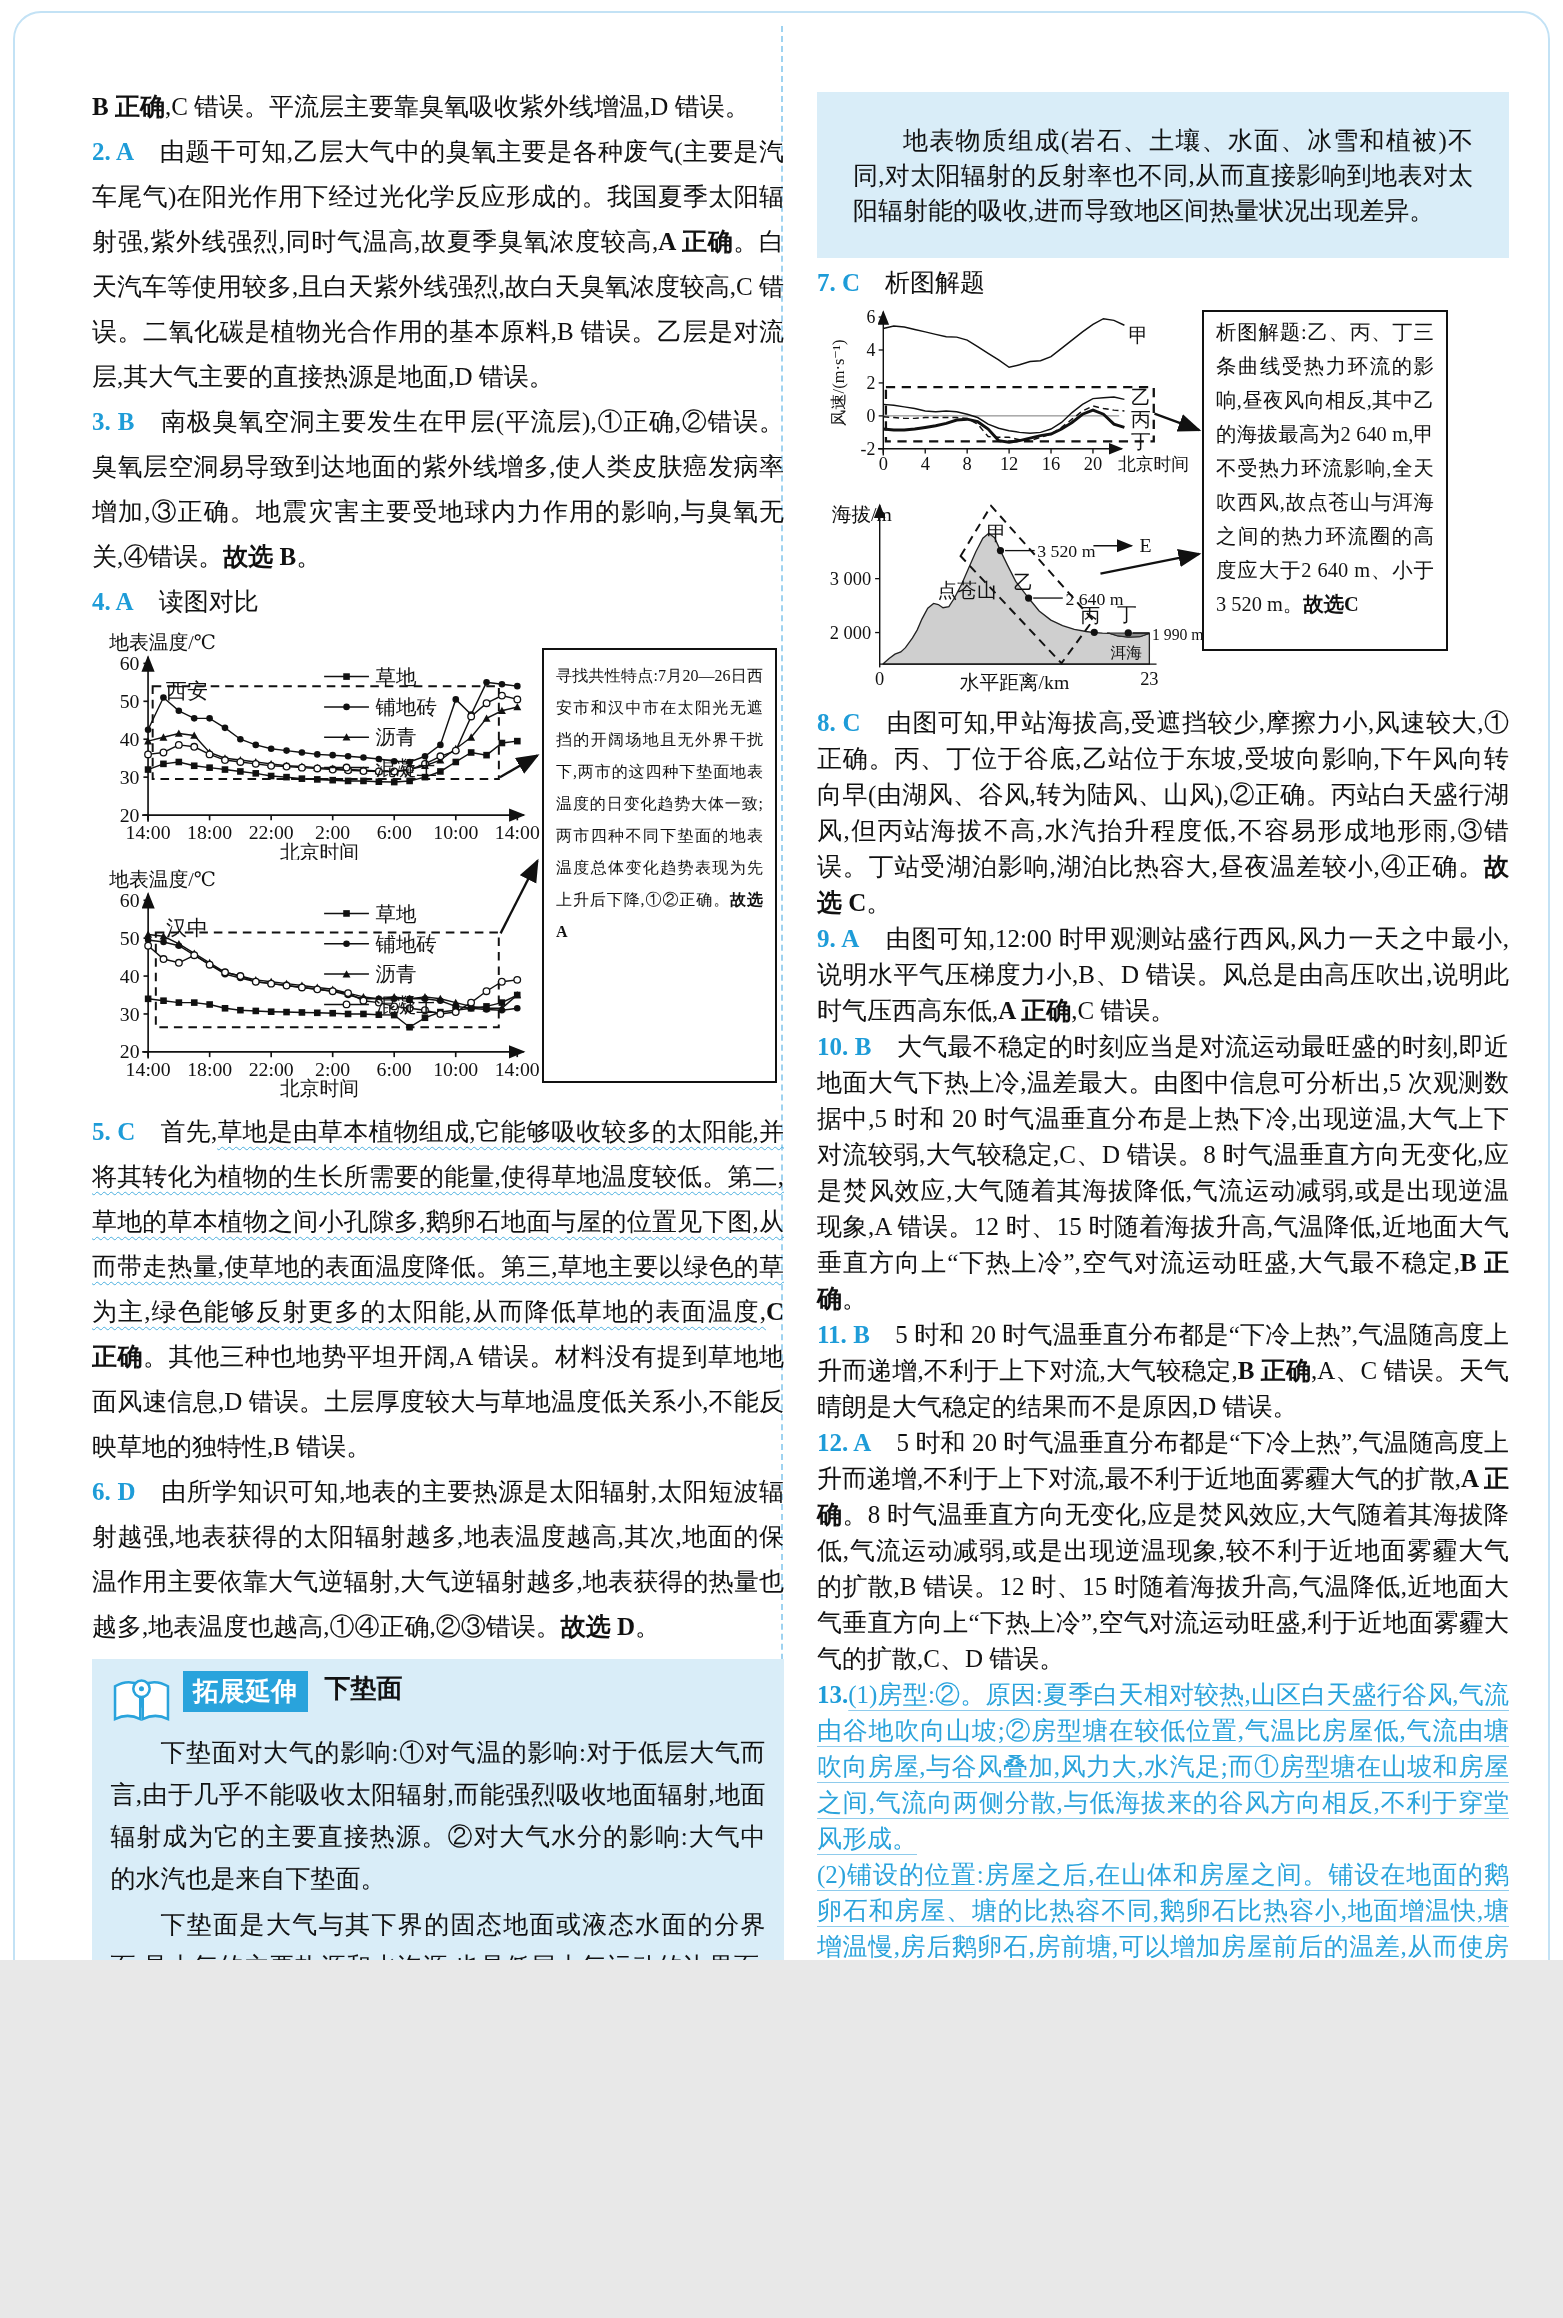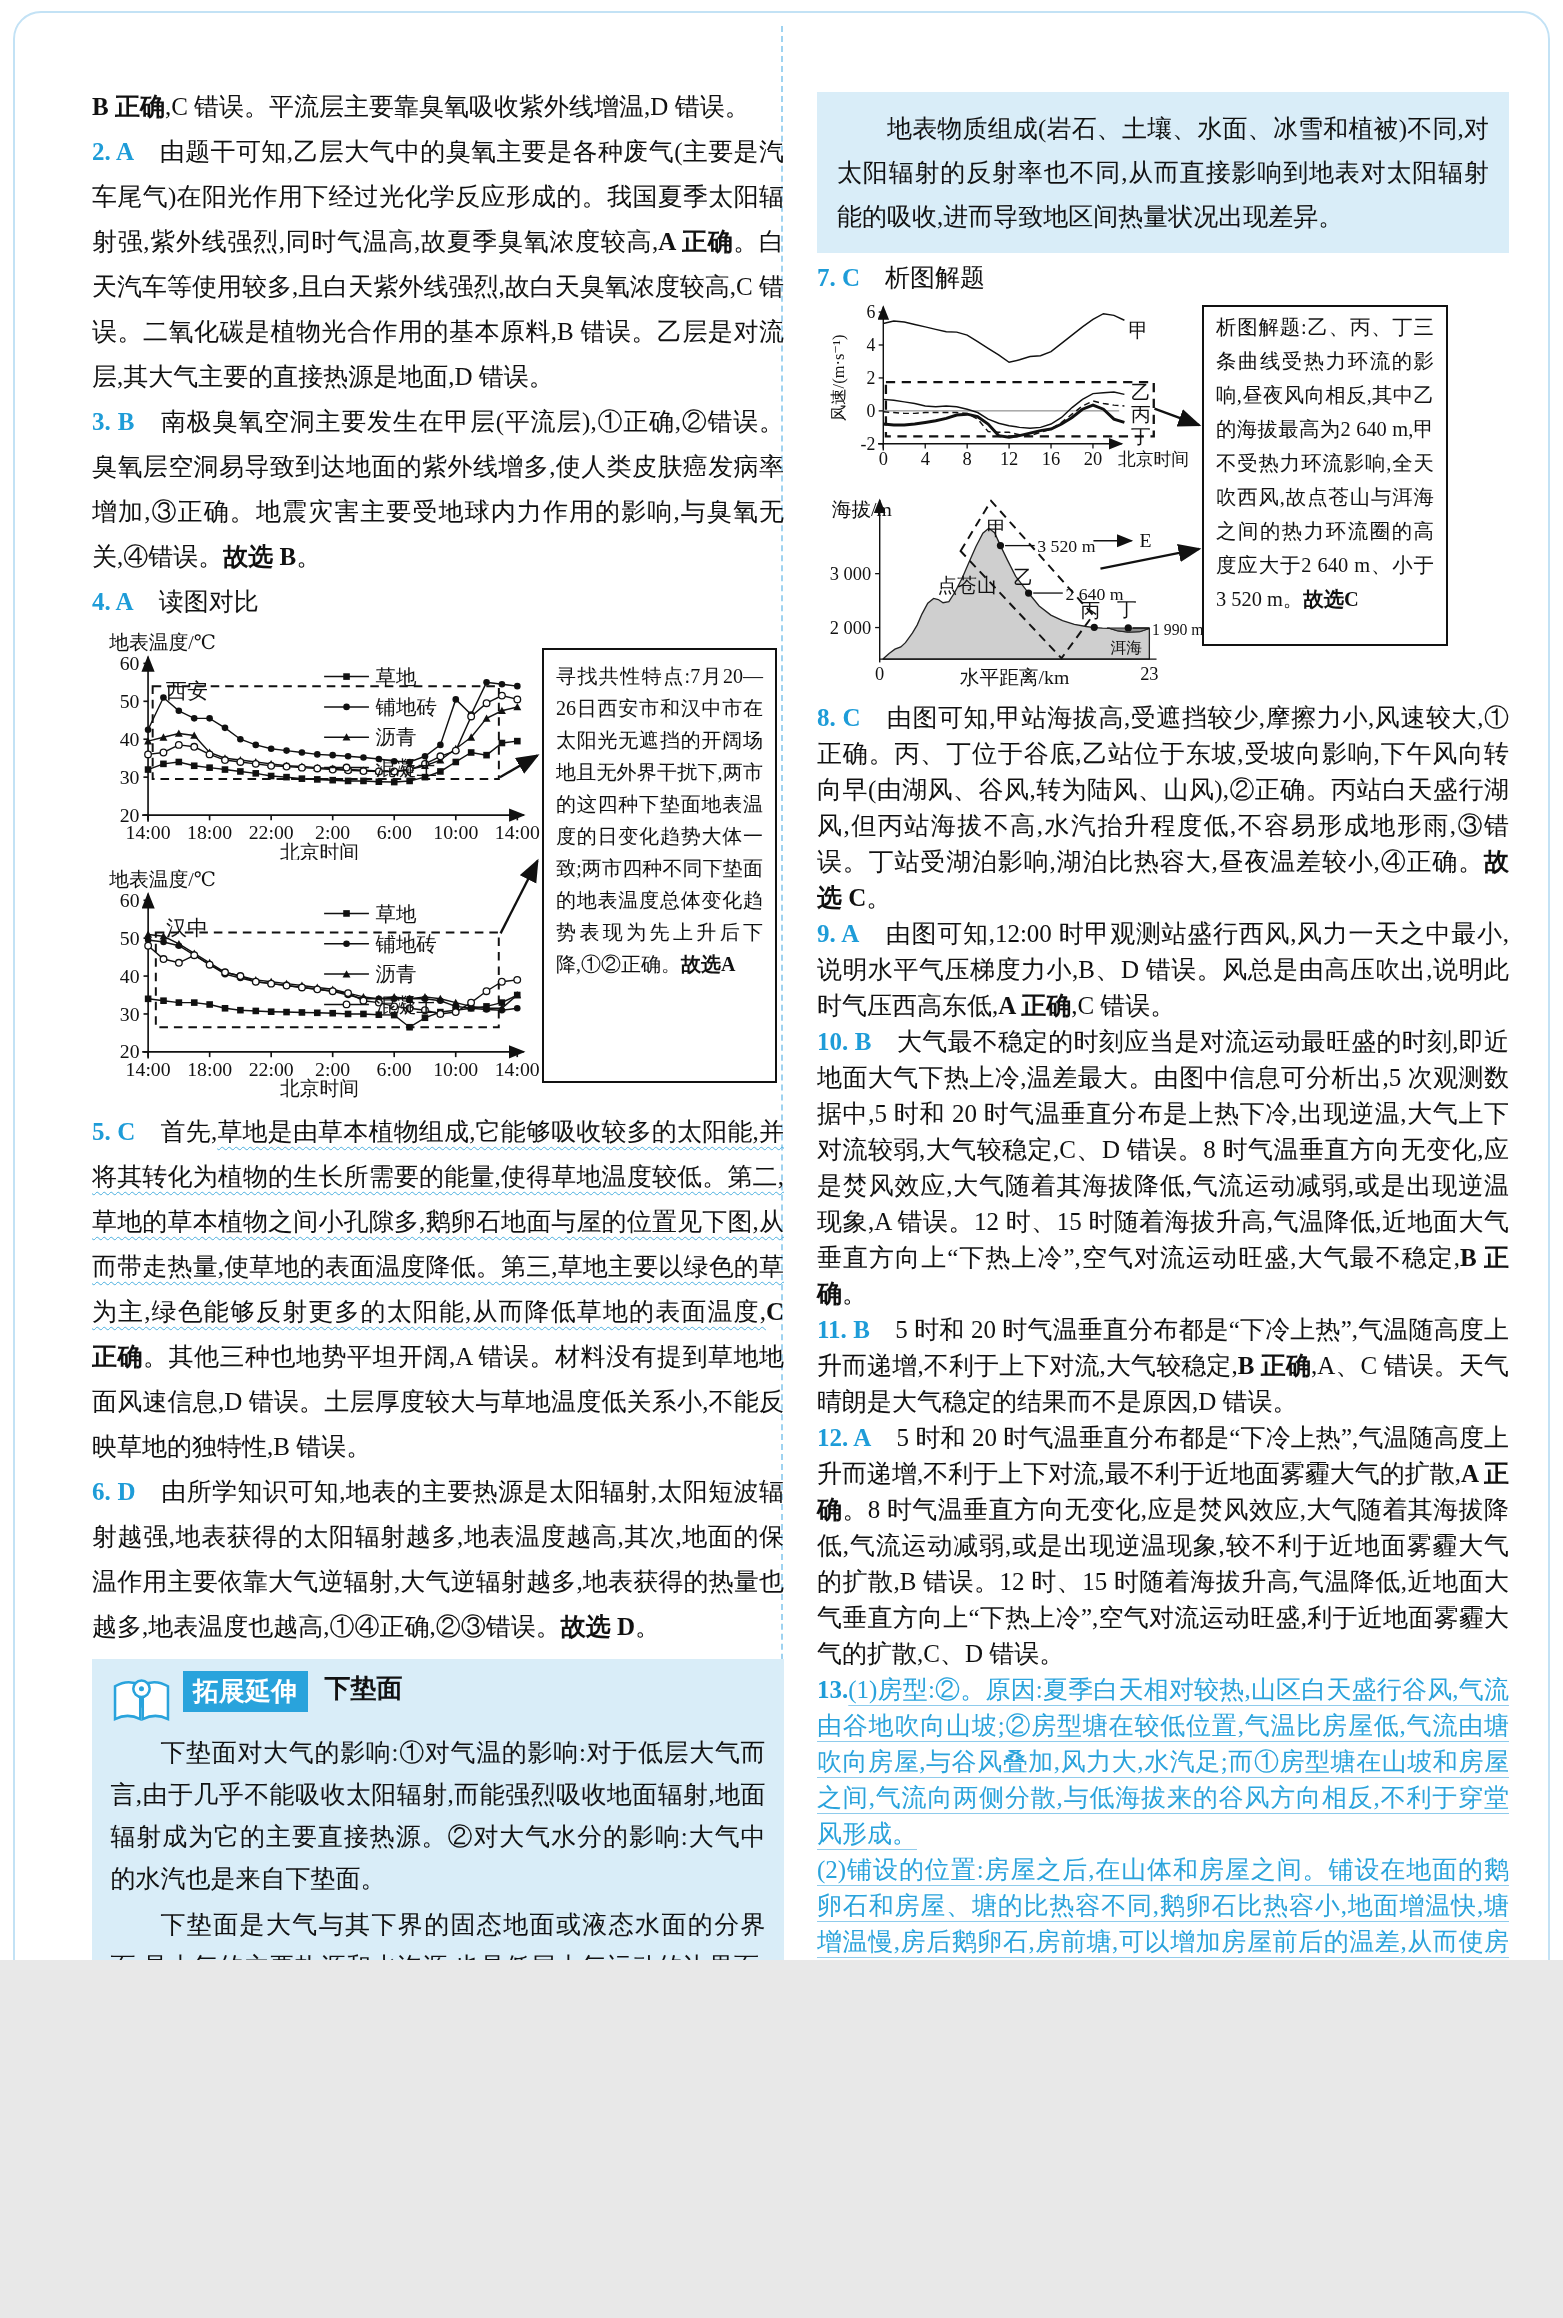--- a/index.html
+++ b/index.html
@@ -16,30 +16,30 @@
   p.pl{font-size:25px;line-height:45px;}
   p.pr{font-size:25px;line-height:36px;}
   .rn{color:#1e9cd8;font-weight:bold;}
   .rb{font-weight:bold;}
   .rw{text-decoration:underline wavy #49aede 1.3px;text-underline-offset:6px;}
   .ra{color:#2aa3dc;}
   .rau{color:#2aa3dc;text-decoration:underline solid #8ecbec 1.3px;text-underline-offset:7.2px;}
   .fig1{position:relative;width:692px;height:473px;margin:5.3px 0 6.6px;}
   .fig2{position:relative;width:692px;height:395px;margin:4px 0 5.3px;}
   .annbox{position:absolute;border:2px solid #111;box-sizing:border-box;text-align:justify;background:#fff;}
-  .annbox1{left:450px;top:18.4px;width:235px;height:435px;padding:10.5px 12px;font-size:20px;line-height:32px;}
+  .annbox1{left:450px;top:18.4px;width:235px;height:435px;padding:10.5px 12px;font-size:16px;line-height:32px;}
   .annbox2{left:385px;top:5.3px;width:246px;height:341px;padding:3px 12px;font-size:20.4px;line-height:34px;}
   .ov{position:absolute;left:0;top:0;pointer-events:none;}
   .expand{background:#d9edf8;padding:12px 18.4px 17px;margin-top:10.5px;}
   .exhead{display:flex;align-items:flex-start;margin-bottom:4px;}
   .badge{background:#29a3dc;color:#fff;font-weight:bold;font-size:26px;padding:2.6px 10.5px;margin-left:9.2px;}
   .extitle{font-weight:bold;font-size:26px;margin-left:17px;color:#111;}
   p.pe{margin:4px 0 0;font-size:25px;line-height:42px;text-indent:2em;text-align:justify;}
   .bluebox{background:#d9edf8;padding:14.5px 20px;margin-bottom:6.6px;}
-  .bluebox p.pe{line-height:44px;margin:0;}
+  .bluebox p.pe{line-height:35px;margin:16px;}
   .pagenum{position:absolute;left:717px;top:2189px;width:99px;height:105px;}
   .pnum{position:absolute;left:0;top:18.4px;width:84px;text-align:center;font-size:32px;color:#111;}
   svg text{font-family:"Liberation Serif","DejaVu Serif",serif;}
 </style>
 </head>
 <body>
 
 <div class="page">
   <div class="frame"></div>
   <div class="divider"></div>

